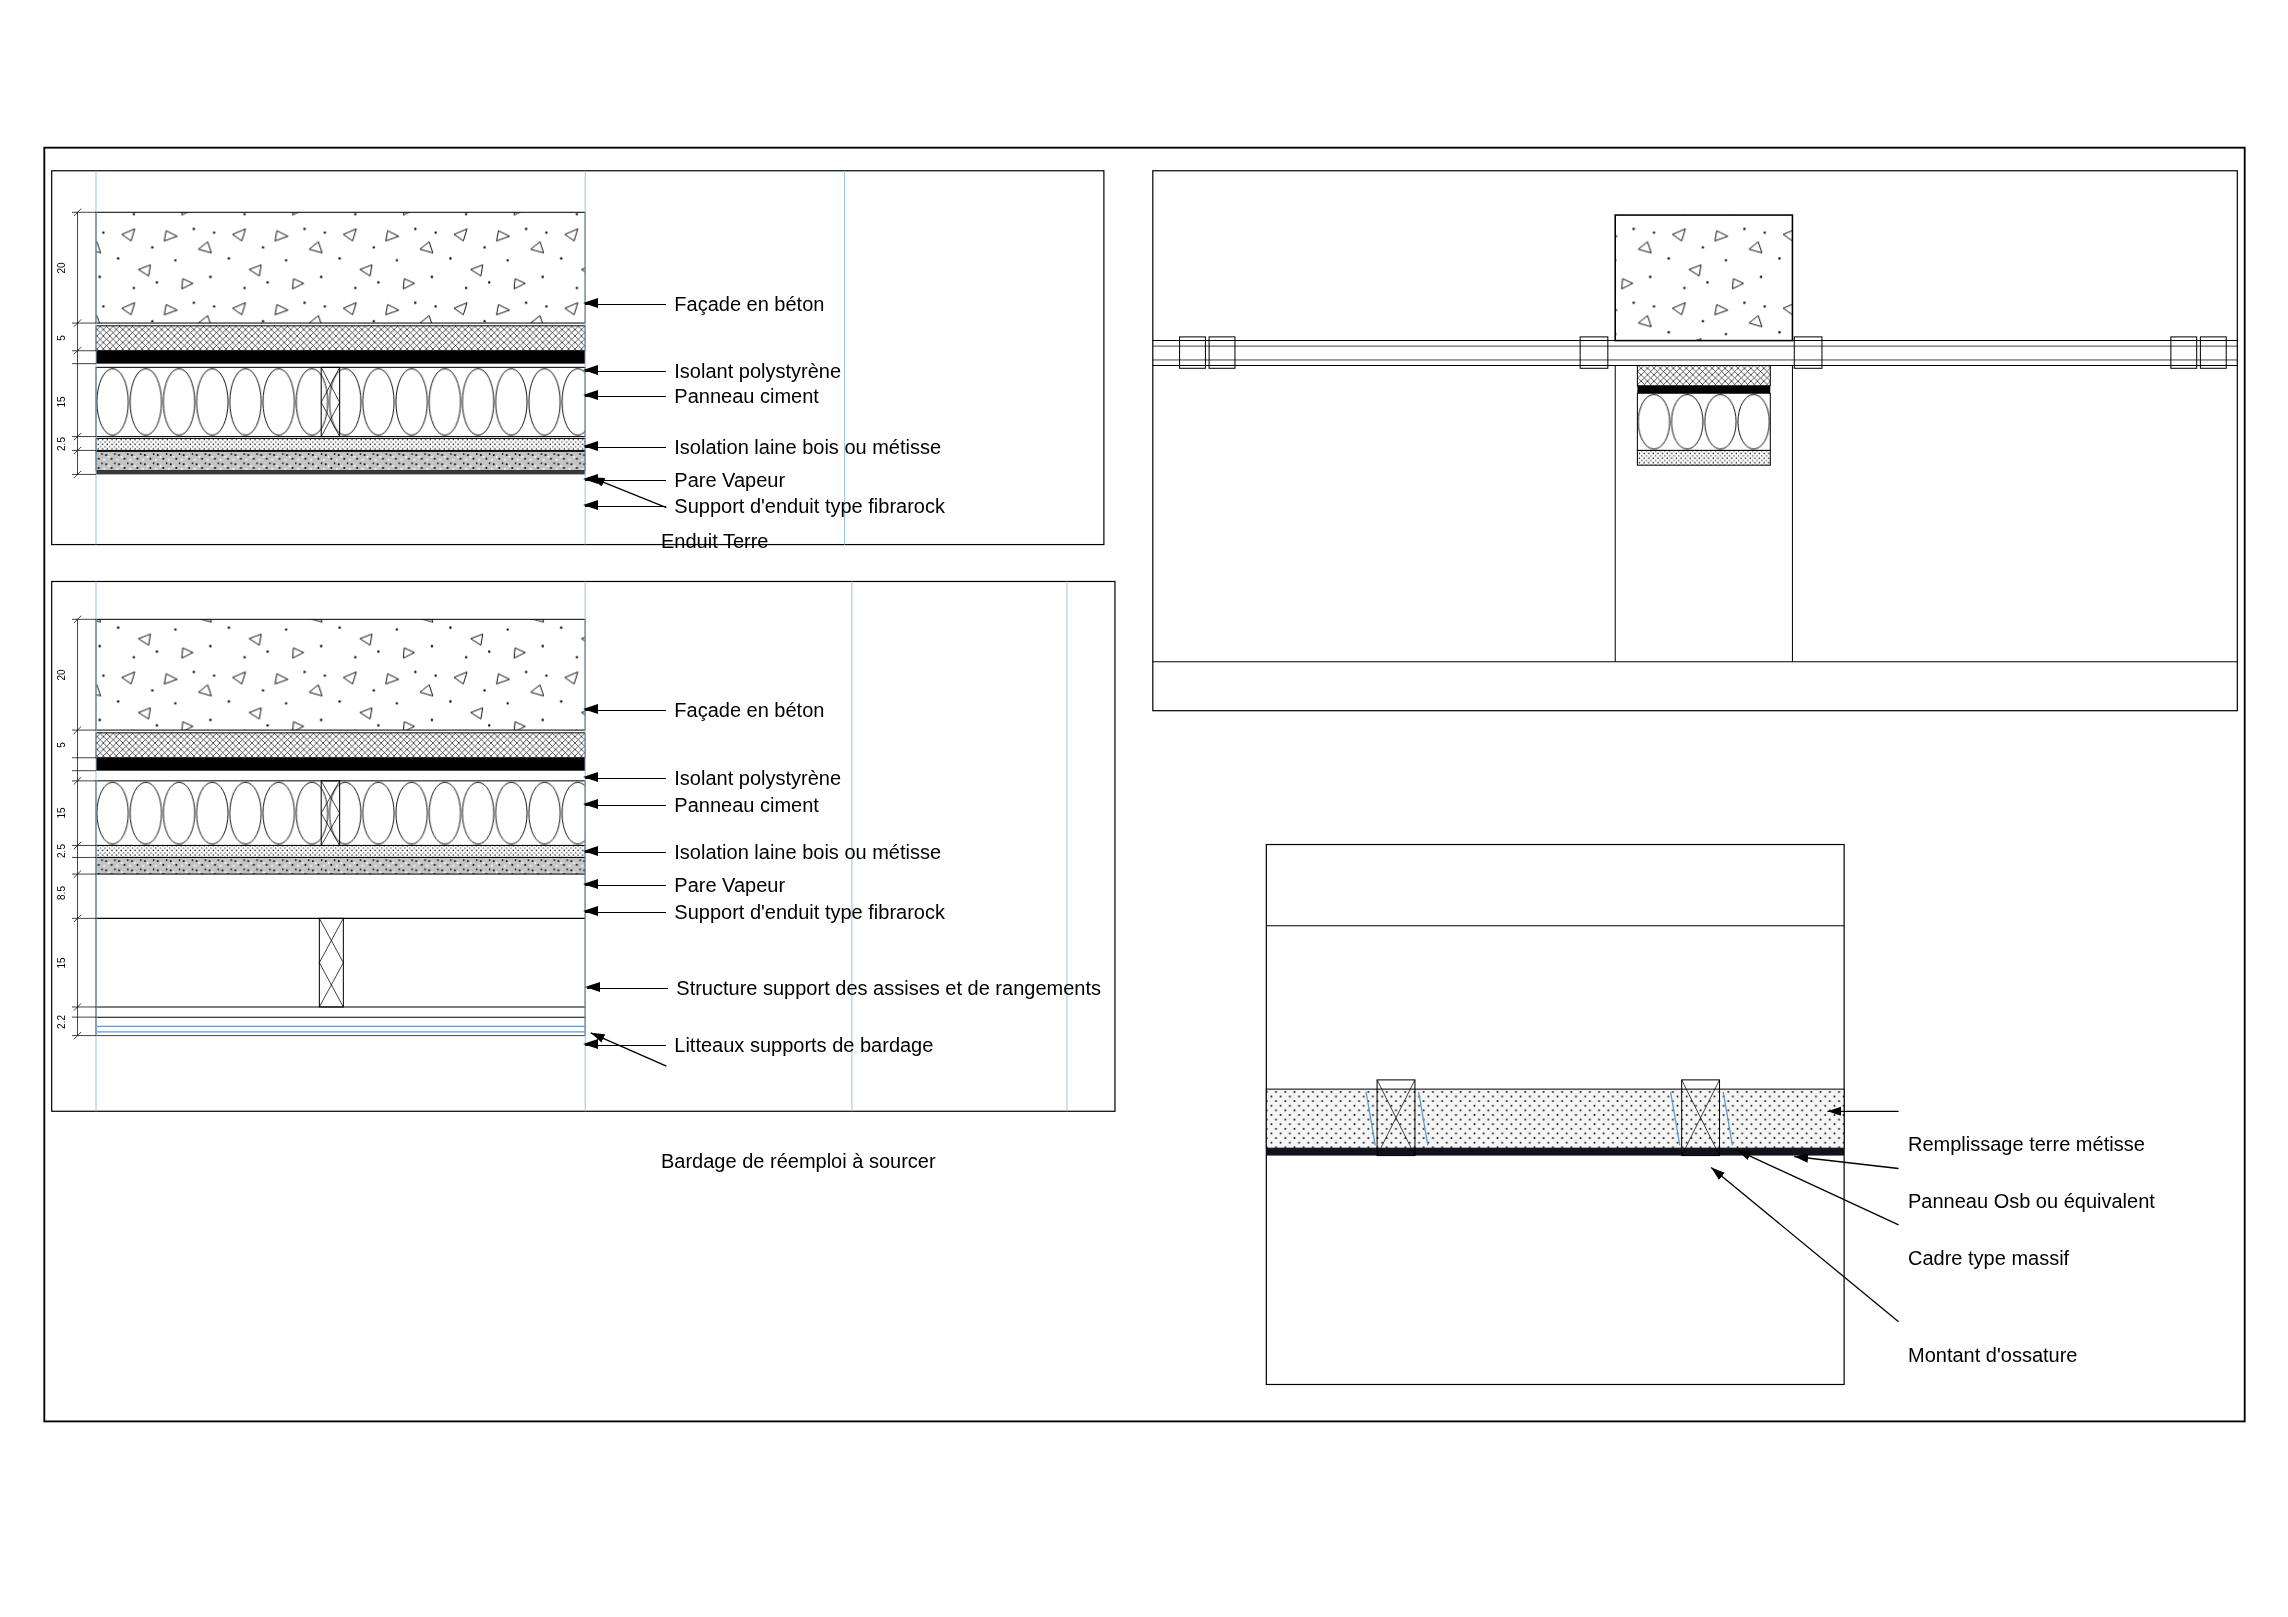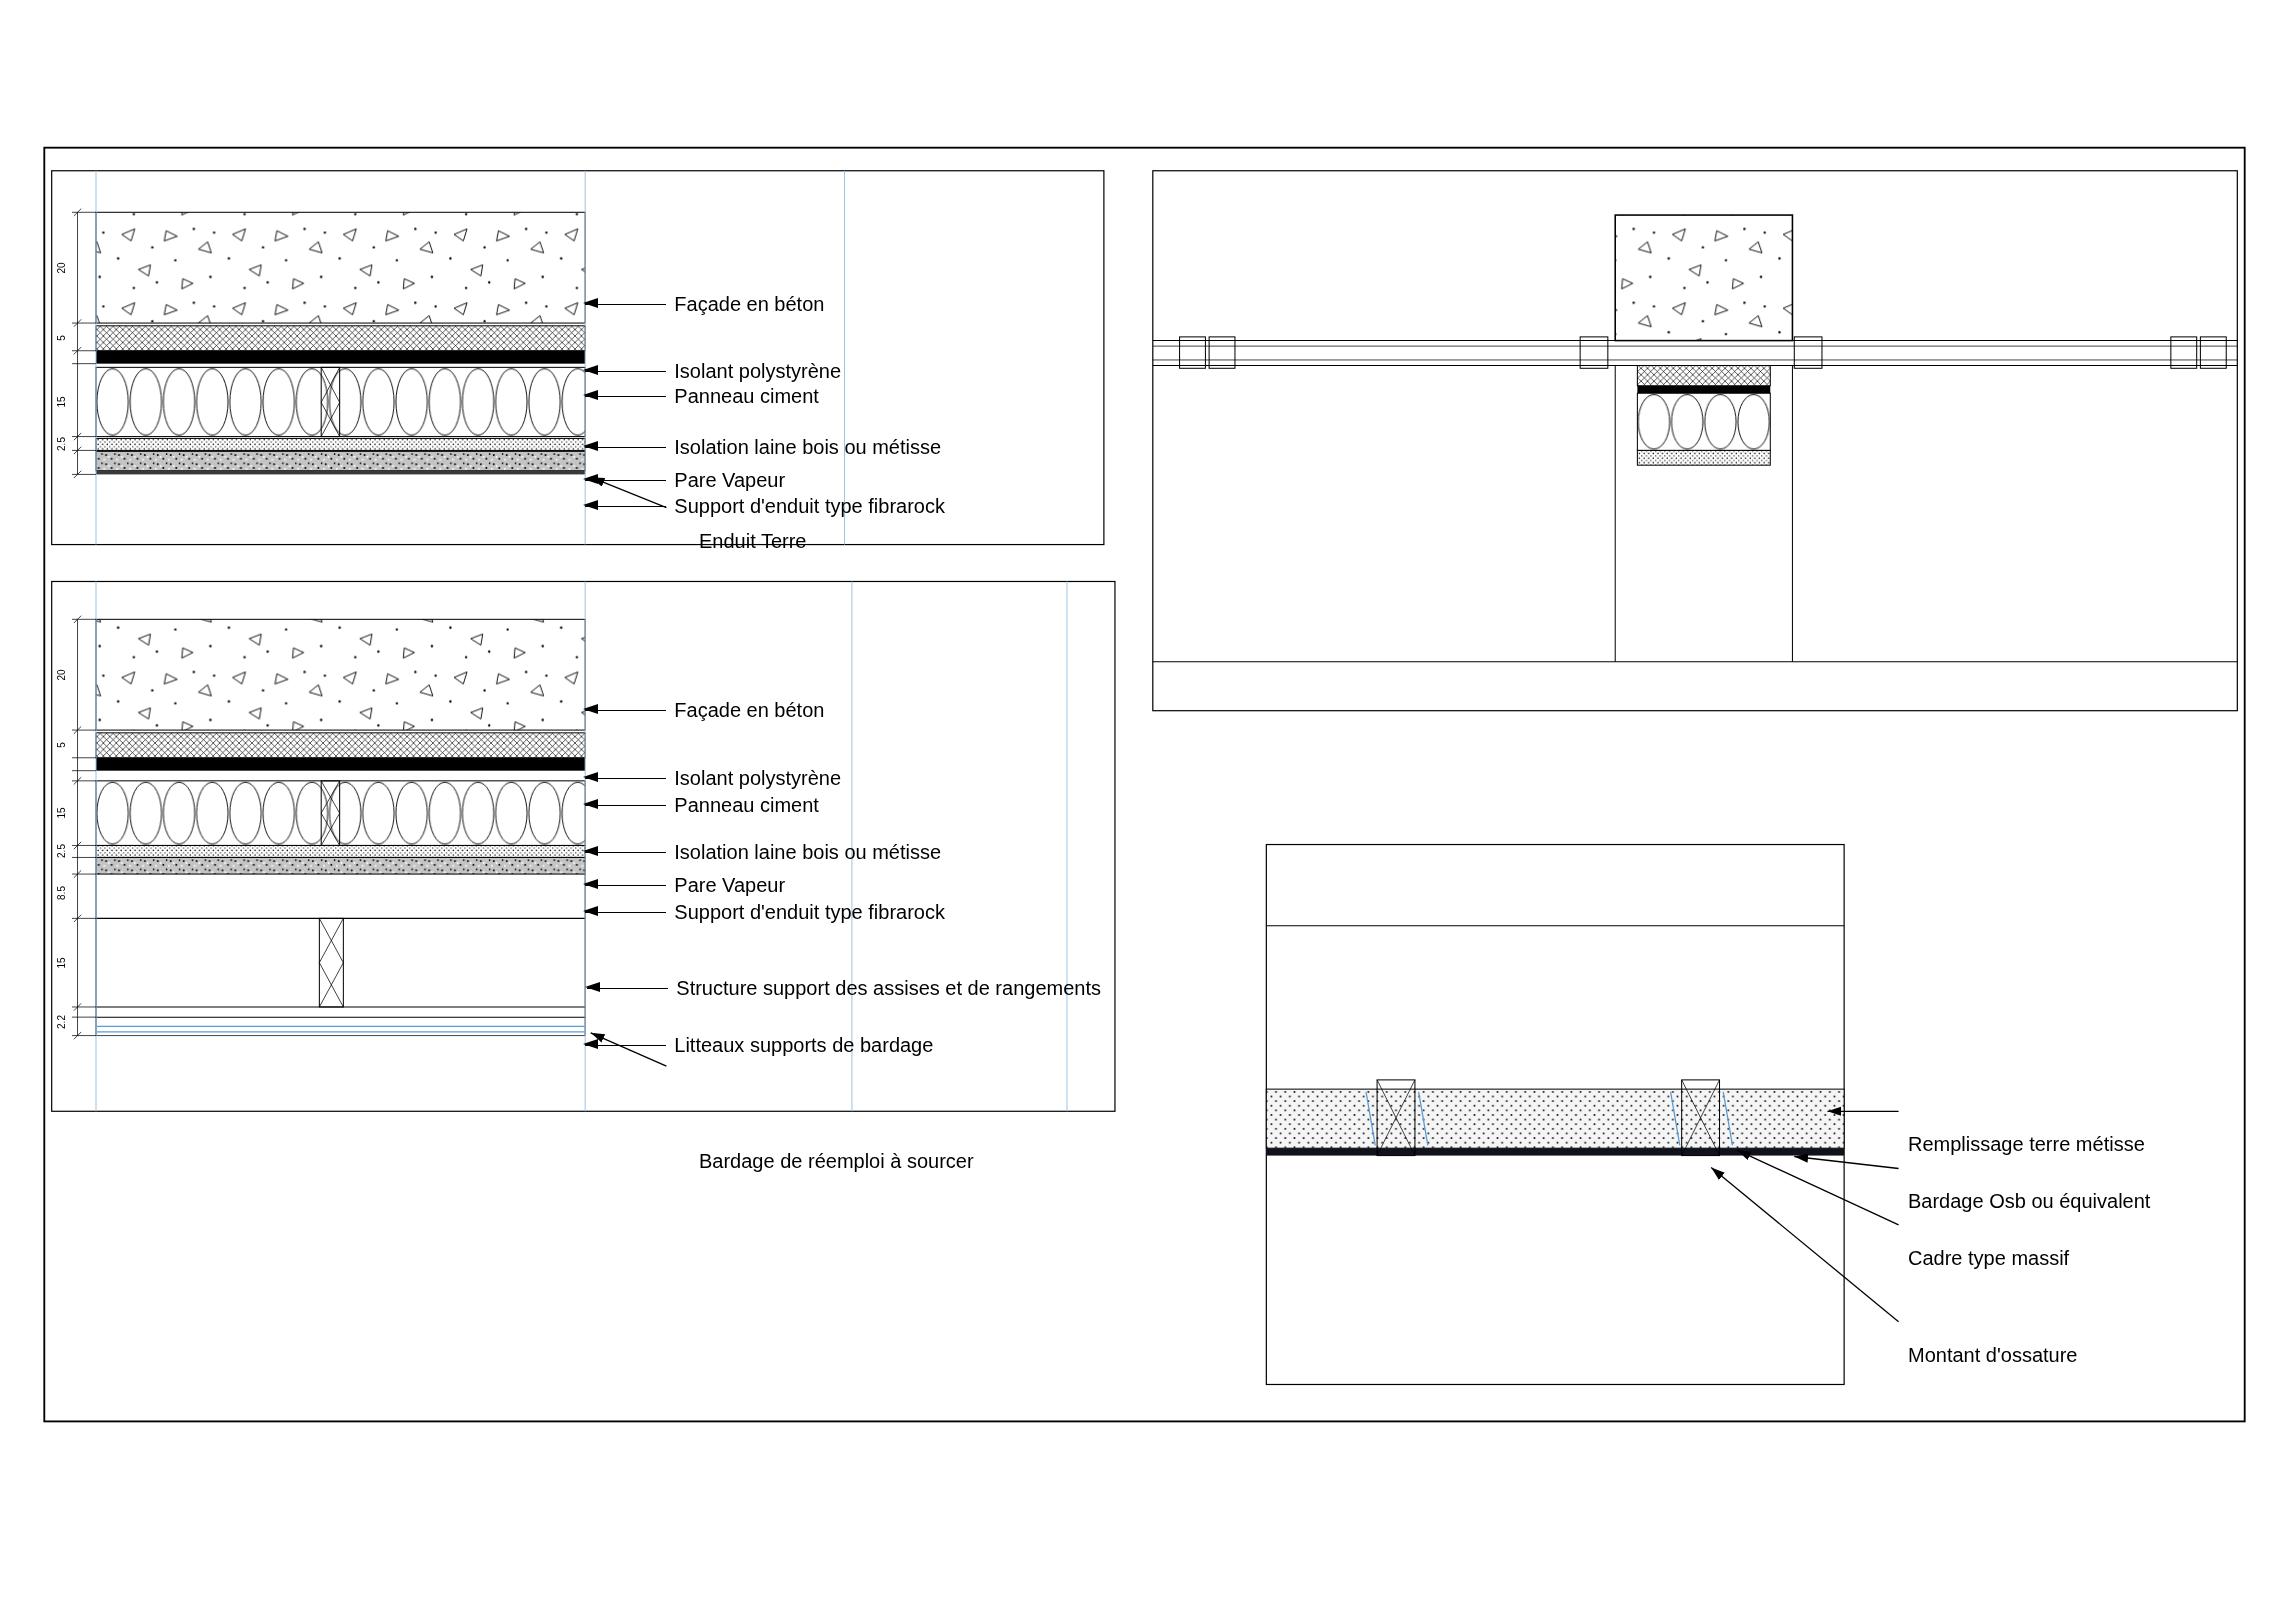--- a/index.html
+++ b/index.html
@@ -27,21 +27,21 @@
   }
   .arr {
     width:81px; height:0; border-top:1.8px solid #000;
     position:relative; margin-right:8.3px; flex:0 0 auto;
   }
   .arr::before {
     content:""; position:absolute; left:-1.8px; top:-6.5px;
     border-style:solid; border-width:5.5px 15.7px 5.5px 0;
     border-color:transparent #000 transparent transparent;
   }
-  .lbl.noarr { padding-left:114px;text-align:center; }
+  .lbl.noarr { padding-left:76px;text-align:center; }
   .dim {
     position:absolute; font-size:10px;
     transform:translate(-50%,-50%) rotate(-90deg);
   }
 </style>
 </head>
 <body>
 
 <svg class="canvas" width="2289" height="1618" viewBox="0 0 2480 1753">
   <defs>
@@ -290,21 +290,21 @@
 <span class="dim" style="left:61px; top:813px">15</span>
 <span class="dim" style="left:61px; top:851px">2.5</span>
 <span class="dim" style="left:61px; top:893px">8.5</span>
 <span class="dim" style="left:61px; top:963px">15</span>
 <span class="dim" style="left:61px; top:1022px">2.2</span>
 
 <div class="lbl" style="left:1908px; top:1111px">
   <span>Remplissage terre métisse</span>
 </div>
 <div class="lbl" style="left:1908px; top:1168px">
-  <span>Bardage Osb ou équivalent</span>
+  <span>Panneau Osb ou équivalent</span>
 </div>
 <div class="lbl" style="left:1908px; top:1225px">
   <span>Cadre type massif</span>
 </div>
 <div class="lbl" style="left:1908px; top:1322px">
   <span>Montant d'ossature</span>
 </div>
 
 
 </body></html>

